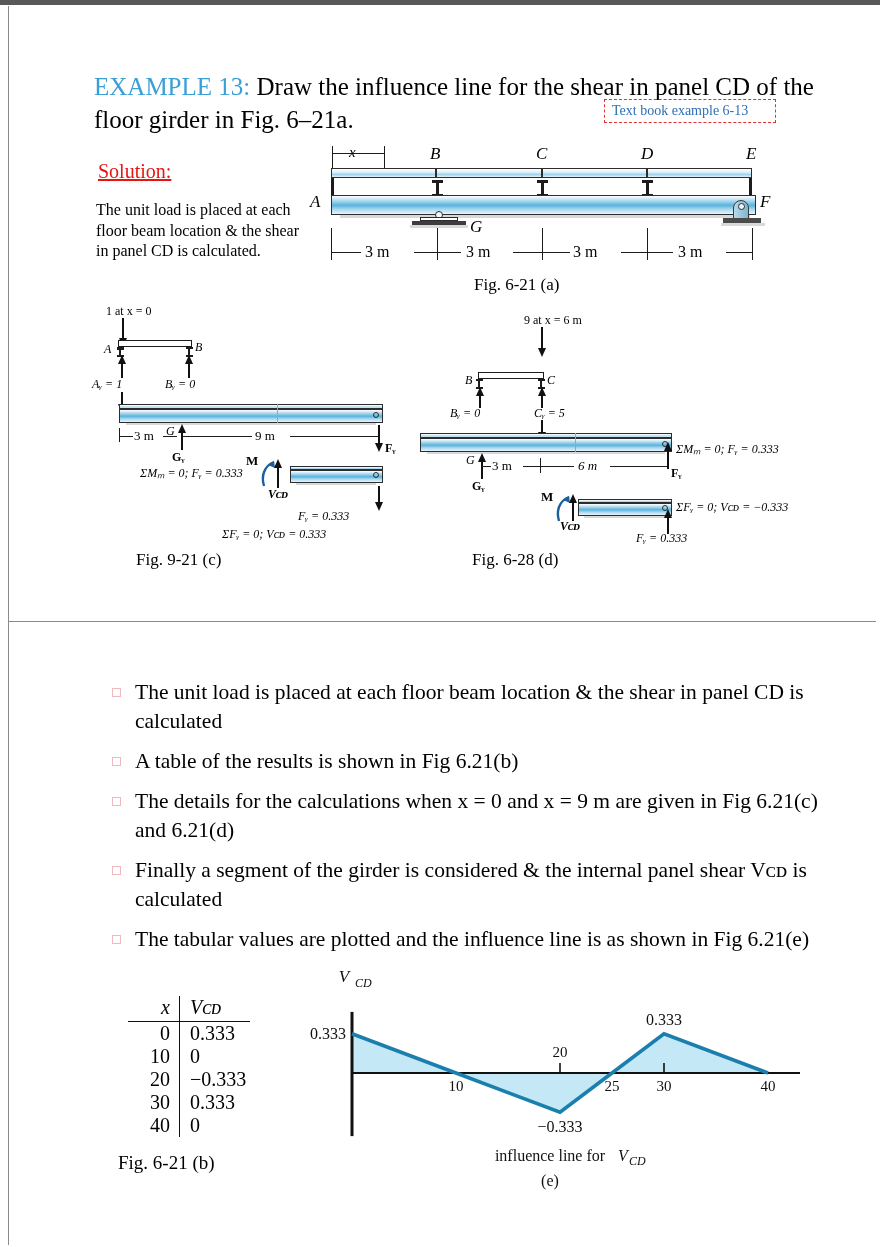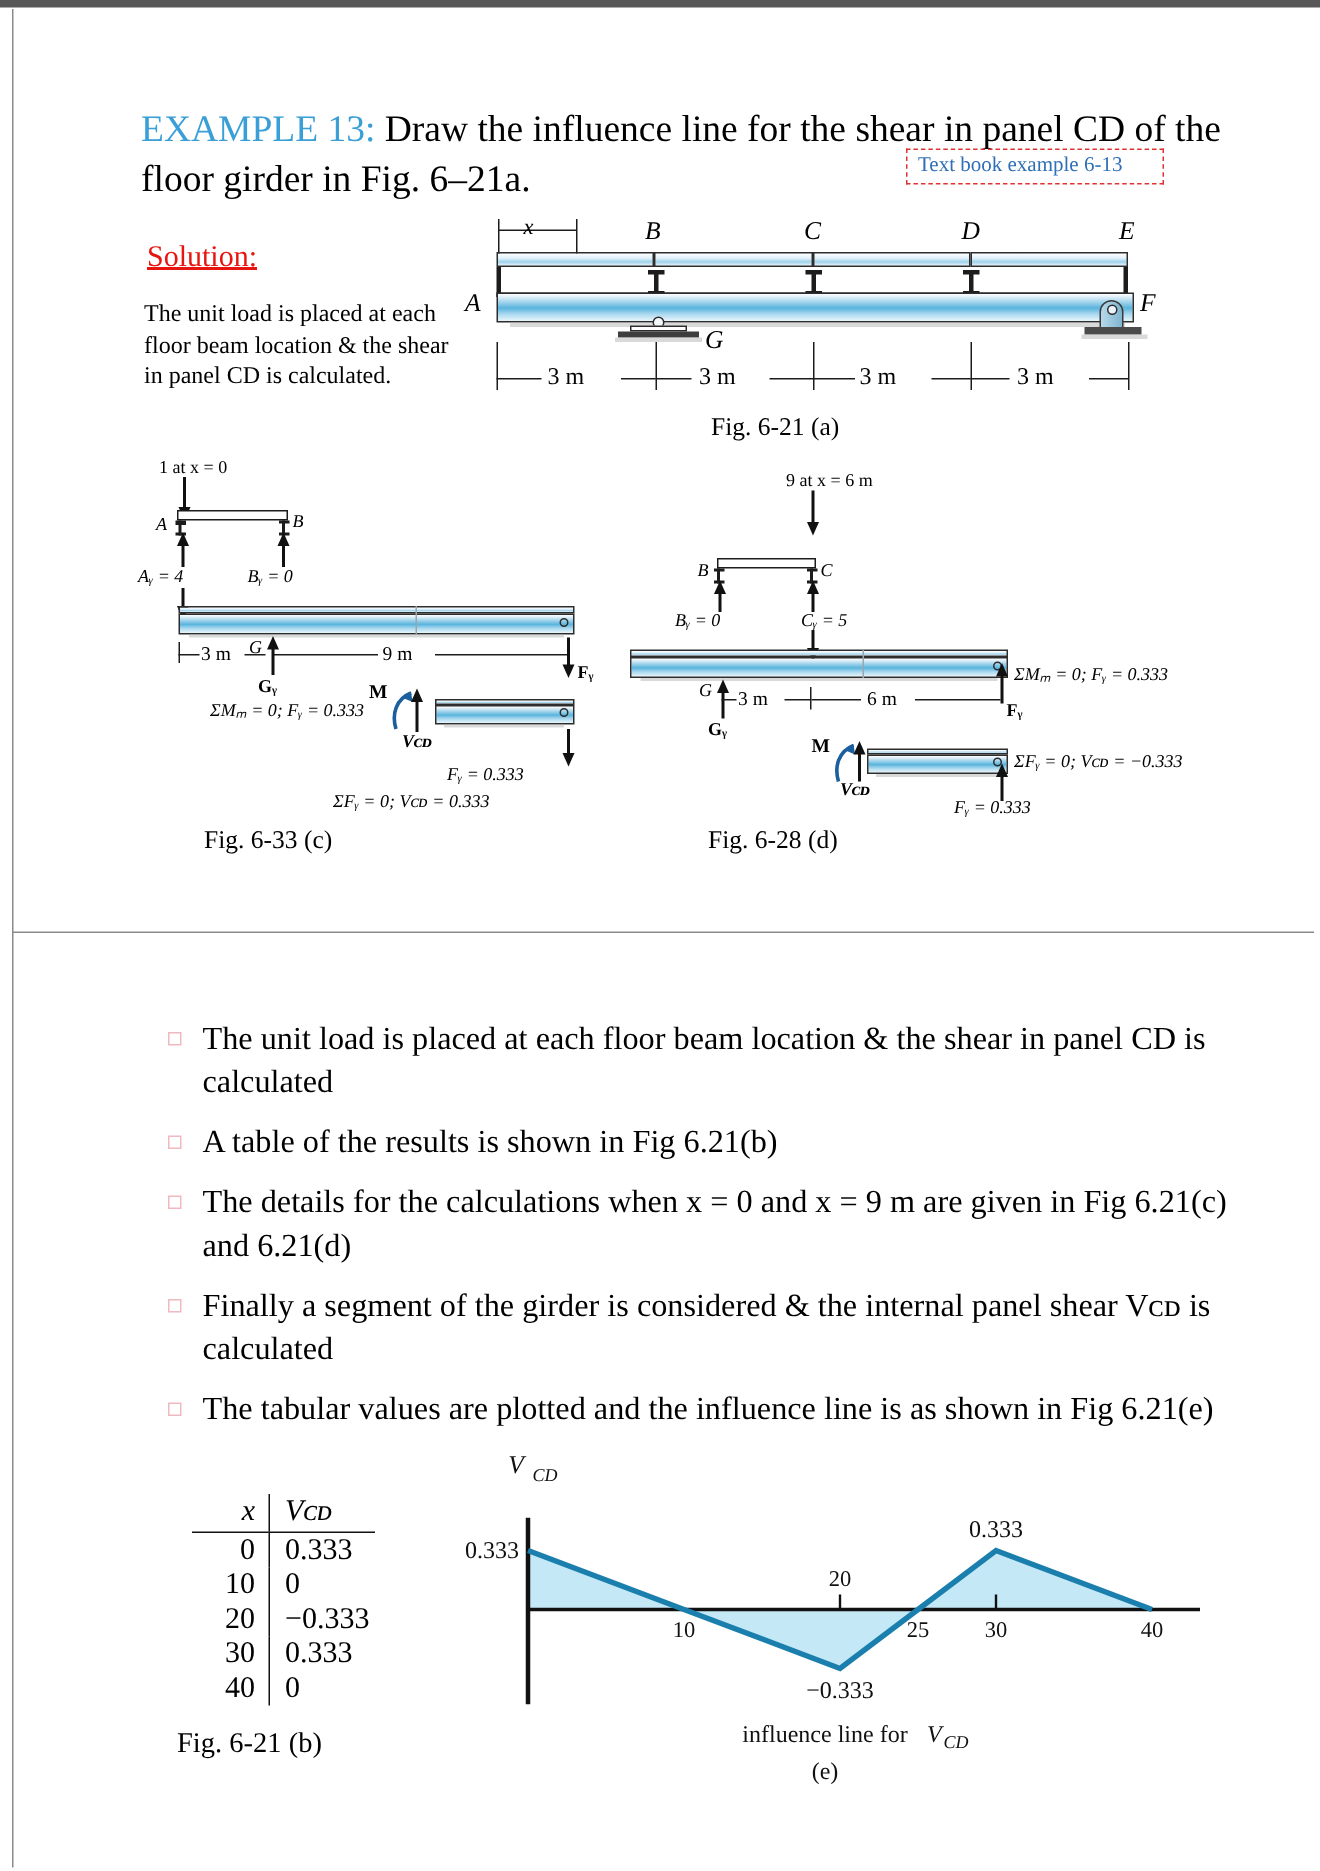--- a/index.html
+++ b/index.html
@@ -165,21 +165,21 @@
   <div class="abs" style="left:186px;top:355px;width:7px;height:2px;background:#1c1c1c;"></div>
 
   <div class="lbl lbl-i" style="left:104px;top:342px;font-size:12px;">A</div>
   <div class="lbl lbl-i" style="left:195px;top:340px;font-size:12px;">B</div>
 
   <div class="arr-stem abs" style="left:121px;top:360px;height:18px;"></div>
   <div class="arr-up abs" style="left:118px;top:355px;"></div>
   <div class="arr-stem abs" style="left:188px;top:360px;height:18px;"></div>
   <div class="arr-up abs" style="left:185px;top:355px;"></div>
 
-  <div class="lbl lbl-i" style="left:92px;top:377px;font-size:12px;">Aᵧ = 4</div>
+  <div class="lbl lbl-i" style="left:92px;top:377px;font-size:12px;">Aᵧ = 1</div>
   <div class="lbl lbl-i" style="left:165px;top:377px;font-size:12px;">Bᵧ = 0</div>
 
   <div class="arr-stem abs" style="left:121px;top:392px;height:18px;"></div>
   <div class="arr-dn abs" style="left:118px;top:404px;"></div>
 
   <div class="topflange" style="left:119px;top:404px;width:264px;height:5px;"></div>
   <div class="girder" style="left:119px;top:409px;width:264px;height:14px;"></div>
   <div class="shadowbar" style="left:126px;top:423px;width:250px;height:2px;"></div>
   <div class="vline abs" style="left:277px;top:404px;height:19px;background:#9aa7ad;"></div>
   <div class="abs" style="left:373px;top:412px;width:4px;height:4px;border:1px solid #2c2c2c;border-radius:50%;"></div>
@@ -216,21 +216,21 @@
   <div class="girder" style="left:290px;top:470px;width:93px;height:13px;"></div>
   <div class="shadowbar" style="left:296px;top:483px;width:80px;height:2px;"></div>
   <div class="abs" style="left:373px;top:472px;width:4px;height:4px;border:1px solid #2c2c2c;border-radius:50%;"></div>
 
   <div class="arr-stem abs" style="left:378px;top:486px;height:20px;"></div>
   <div class="arr-dn abs" style="left:375px;top:502px;"></div>
   <div class="lbl lbl-i" style="left:298px;top:509px;font-size:12px;">Fᵧ = 0.333</div>
 
   <div class="lbl lbl-i" style="left:222px;top:527px;font-size:12px;">ΣFᵧ = 0; Vᴄᴅ = 0.333</div>
 
-  <div class="fig-cap" style="left:136px;top:550px;">Fig. 6-33 (c)</div>
+  <div class="fig-cap" style="left:136px;top:550px;">Fig. 9-21 (c)</div>
 </div>
 
 <div>
   <div class="lbl" style="left:524px;top:313px;font-size:12px;">9   at x = 6 m</div>
   <div class="arr-stem abs" style="left:541px;top:327px;height:24px;"></div>
   <div class="arr-dn abs" style="left:538px;top:348px;"></div>
 
   <div class="abs" style="left:478px;top:372px;width:66px;height:7px;background:#ffffff;border:1px solid #1c1c1c;box-sizing:border-box;"></div>
   <div class="abs" style="left:476px;top:379px;width:7px;height:2px;background:#1c1c1c;"></div>
   <div class="abs" style="left:478px;top:379px;width:2px;height:10px;background:#1c1c1c;"></div>
@@ -263,21 +263,21 @@
   <div class="arr-stem abs" style="left:481px;top:459px;height:20px;"></div>
   <div class="arr-up abs" style="left:478px;top:453px;"></div>
   <div class="lbl" style="left:472px;top:479px;font-size:12px;font-weight:bold;">Gᵧ</div>
 
   <div class="dimline abs" style="left:481px;top:466px;width:10px;"></div>
   <div class="dimline abs" style="left:523px;top:466px;width:17px;"></div>
   <div class="vline abs" style="left:540px;top:458px;height:15px;"></div>
   <div class="lbl" style="left:492px;top:458px;font-size:13px;">3 m</div>
   <div class="dimline abs" style="left:541px;top:466px;width:33px;"></div>
   <div class="dimline abs" style="left:610px;top:466px;width:57px;"></div>
-  <div class="lbl" style="left:578px;top:458px;font-size:13px;">6 m</div>
+  <div class="lbl" style="left:578px;top:458px;font-size:13px;font-style:italic;">6 m</div>
 
   <div class="arr-stem abs" style="left:667px;top:447px;height:22px;"></div>
   <div class="arr-up abs" style="left:664px;top:442px;"></div>
   <div class="lbl" style="left:671px;top:466px;font-size:12px;font-weight:bold;">Fᵧ</div>
 
   <div class="lbl lbl-i" style="left:676px;top:440px;font-size:12px;">ΣMₘ = 0; Fᵧ = 0.333</div>
 
   <div class="lbl" style="left:541px;top:489px;font-size:13px;font-weight:bold;">M</div>
   <svg class="abs" style="left:551px;top:495px;" width="22" height="30">
     <path d="M18,2 C8,6 5,16 8,26" stroke="#1b5f9e" stroke-width="2.4" fill="none"></path>

